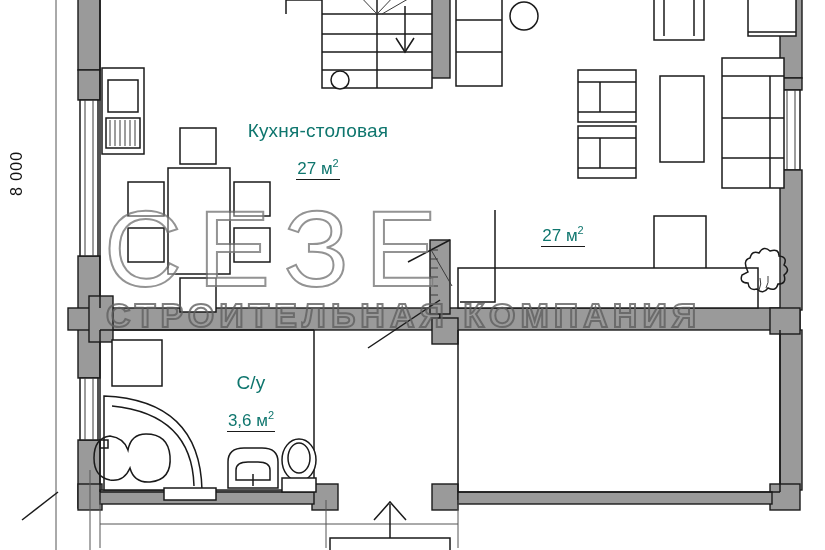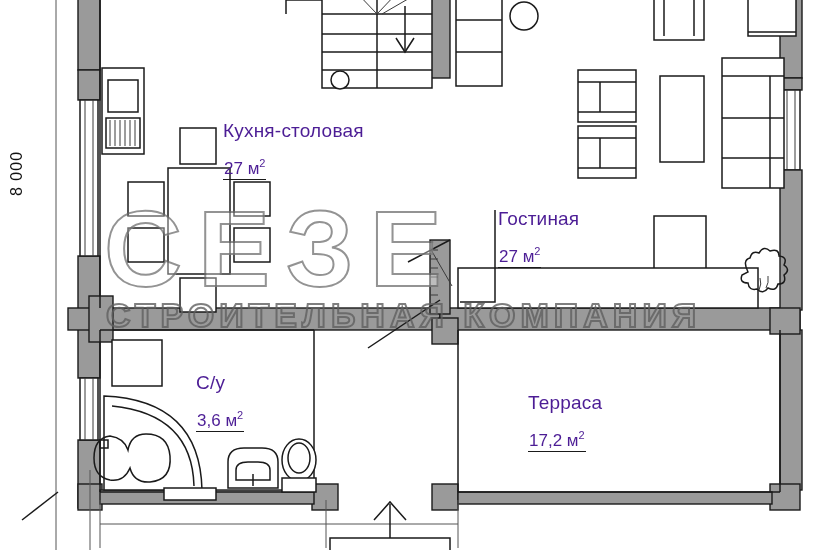--- a/index.html
+++ b/index.html
@@ -20,22 +20,22 @@
   #plan-svg {
     position: absolute;
     left: 0;
     top: 0;
     width: 825px;
     height: 550px;
     display: block;
   }
   .lbl {
     position: absolute;
-    text-align: left;
-    color: #4c1d95;
+    text-align: center;
+    color: #0f766e;
     white-space: nowrap;
     line-height: 1.12;
   }
   .lbl .name {
     display: block;
     font-size: 19px;
     letter-spacing: .2px;
   }
   .lbl .area {
     display: inline-block;
@@ -64,21 +64,21 @@
     position: absolute;
     pointer-events: none;
     color: transparent;
     white-space: nowrap;
     font-family: "Liberation Sans", sans-serif;
   }
   .wm-big {
     left: 104px;
     top: 186px;
     font-size: 108px;
-    font-weight: 700;
+    font-weight: 400;
     letter-spacing: 16px;
     -webkit-text-stroke: 2px rgba(105,105,105,.72);
     text-shadow: 1px 1px 0 rgba(255,255,255,.35);
   }
   .wm-sub {
     left: 106px;
     top: 296px;
     font-size: 34px;
     font-weight: 700;
     letter-spacing: 5px;
@@ -307,29 +307,24 @@
 
   <div class="wm wm-big">СЕЗЕ</div>
   <div class="wm wm-sub">СТРОИТЕЛЬНАЯ КОМПАНИЯ</div>
 
   <div class="lbl" style="left:223px; top:120px; width:190px;">
     <span class="name">Кухня-столовая</span>
     <span class="area"><span>27</span>&nbsp;<span>м</span><sup>2</sup></span>
   </div>
 
   <div class="lbl" style="left:498px; top:208px; width:130px;">
-    <span class="name">Гостиная</span>
     <span class="area"><span>27</span>&nbsp;<span>м</span><sup>2</sup></span>
   </div>
 
   <div class="lbl" style="left:196px; top:372px; width:110px;">
     <span class="name">С/у</span>
     <span class="area"><span>3,6</span>&nbsp;<span>м</span><sup>2</sup></span>
   </div>
 
-  <div class="lbl" style="left:528px; top:392px; width:160px;">
-    <span class="name">Терраса</span>
-    <span class="area"><span>17,2</span>&nbsp;<span>м</span><sup>2</sup></span>
-  </div>
 
   <div class="dim-vert">8 000</div>
 
 </div>
 
 </body></html>

